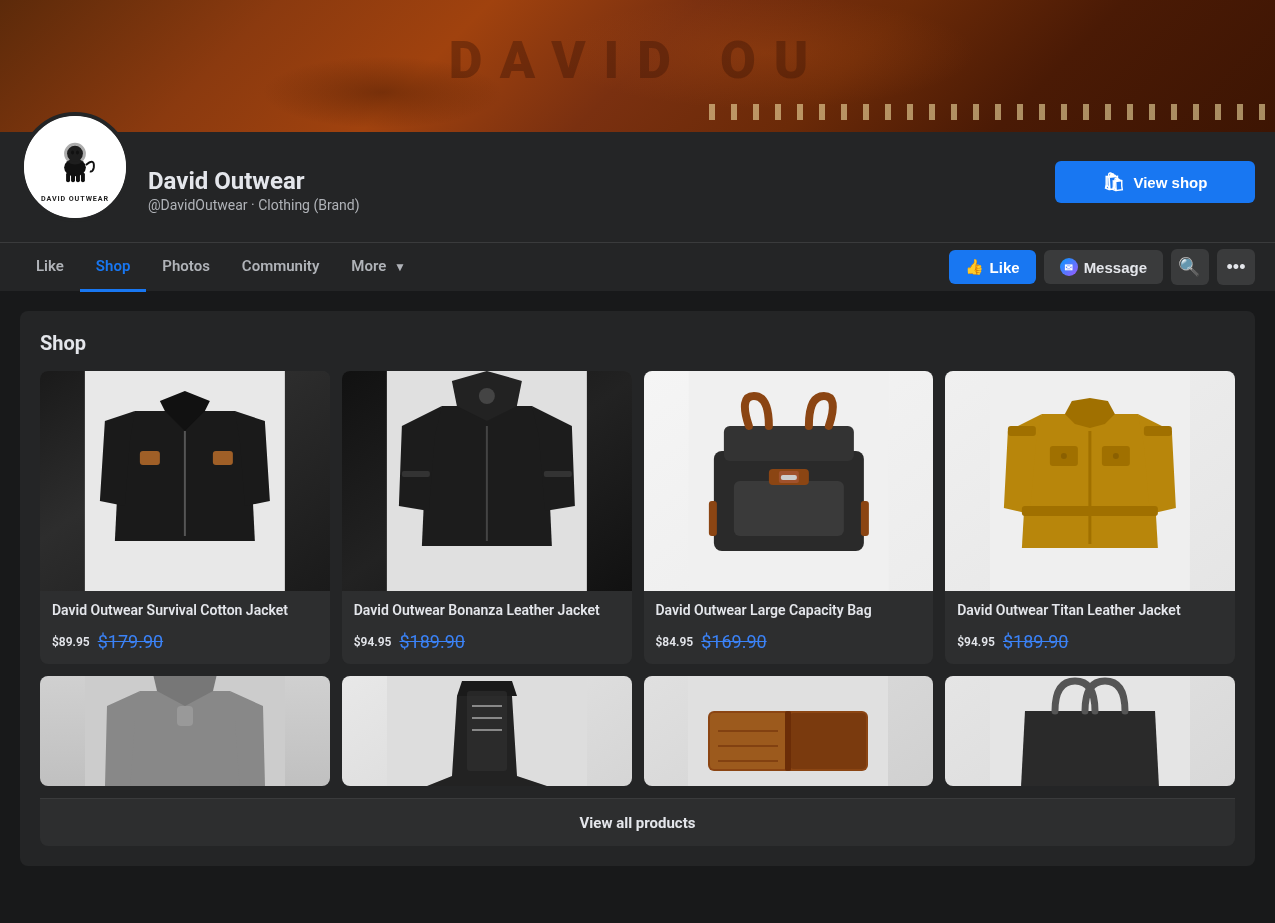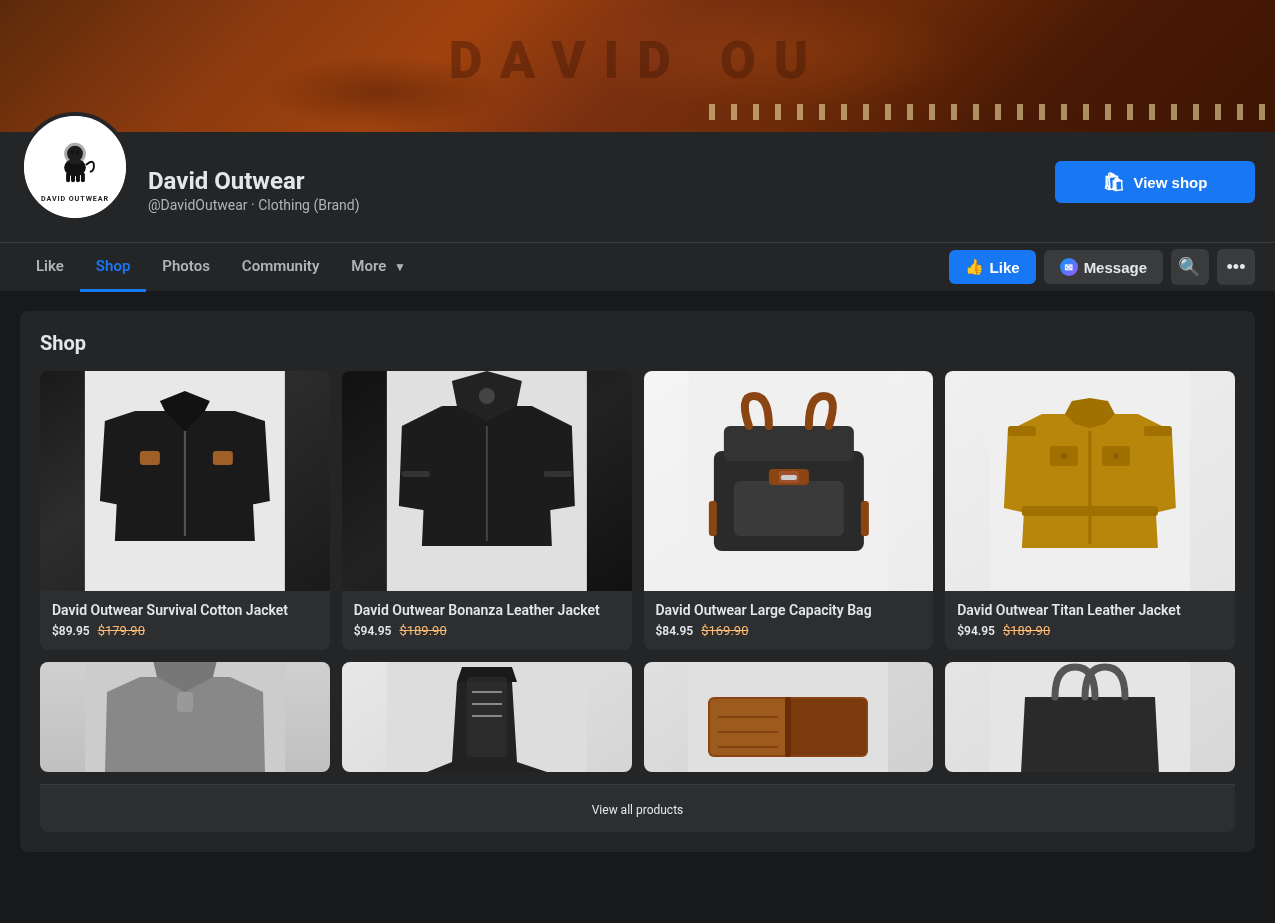--- a/index.html
+++ b/index.html
@@ -254,36 +254,36 @@
       object-fit: cover;
     }
 
     .product-info {
       padding: 10px 12px 12px;
     }
     .product-name {
       font-size: 14px;
       font-weight: 600;
       color: #e4e6eb;
-      margin-bottom: 4px;
+      margin-bottom: 12px;
       line-height: 1.3;
     }
     .product-prices {
       display: flex;
       align-items: center;
       gap: 8px;
     }
     .price-current {
       font-size: 12px;
       font-weight: 600;
       color: #e4e6eb;
     }
     .price-original {
-      font-size: 13px;
-      color: #fdba74;
+      font-size: 18px;
+      color: #3b82f6;
       text-decoration: line-through;
     }
 
     
     .second-row-card {
       border-radius: 8px;
       overflow: hidden;
       background: #2d2e2f;
       cursor: pointer;
     }
@@ -301,22 +301,22 @@
     .view-all-bar {
       background: #2d2e2f;
       border-top: 1px solid #3a3b3c;
       padding: 14px;
       text-align: center;
       border-radius: 0 0 8px 8px;
       margin-top: 12px;
       cursor: pointer;
     }
     .view-all-text {
-      font-size: 12px;
-      font-weight: 400;
+      font-size: 15px;
+      font-weight: 700;
       color: #e4e6eb;
     }
 
     
     .img-black-jacket {
       background: linear-gradient(145deg, #1a1a1a 0%, #2d2d2d 40%, #1a1a1a 100%);
       position: relative;
       display: flex;
       align-items: center;
       justify-content: center;

